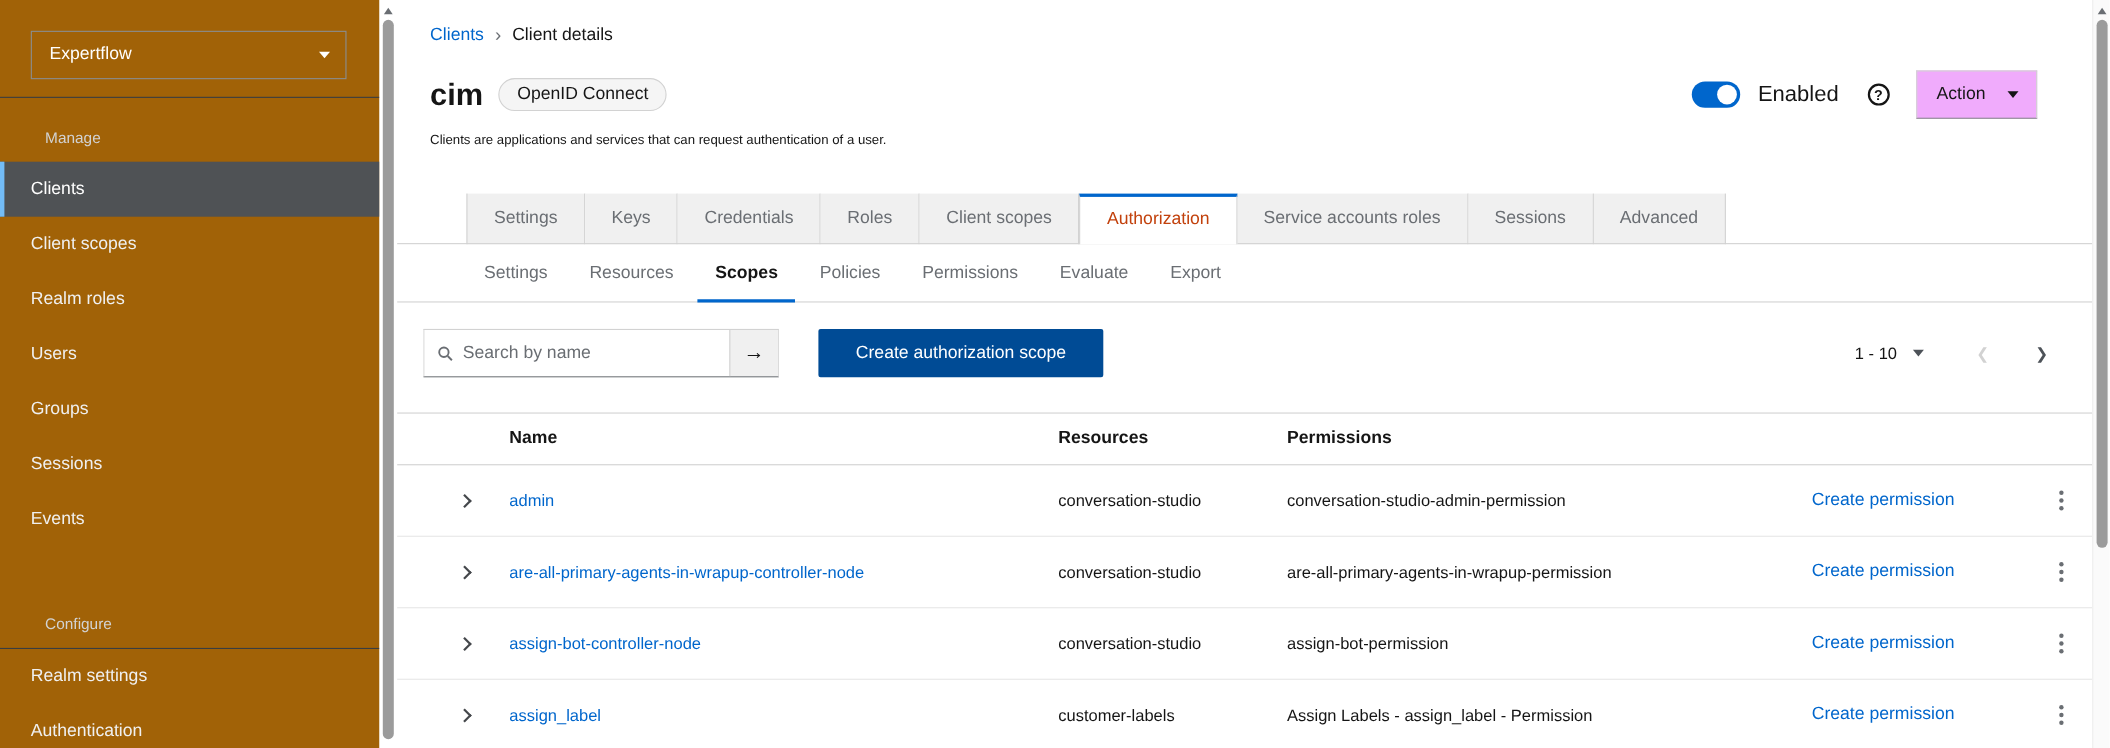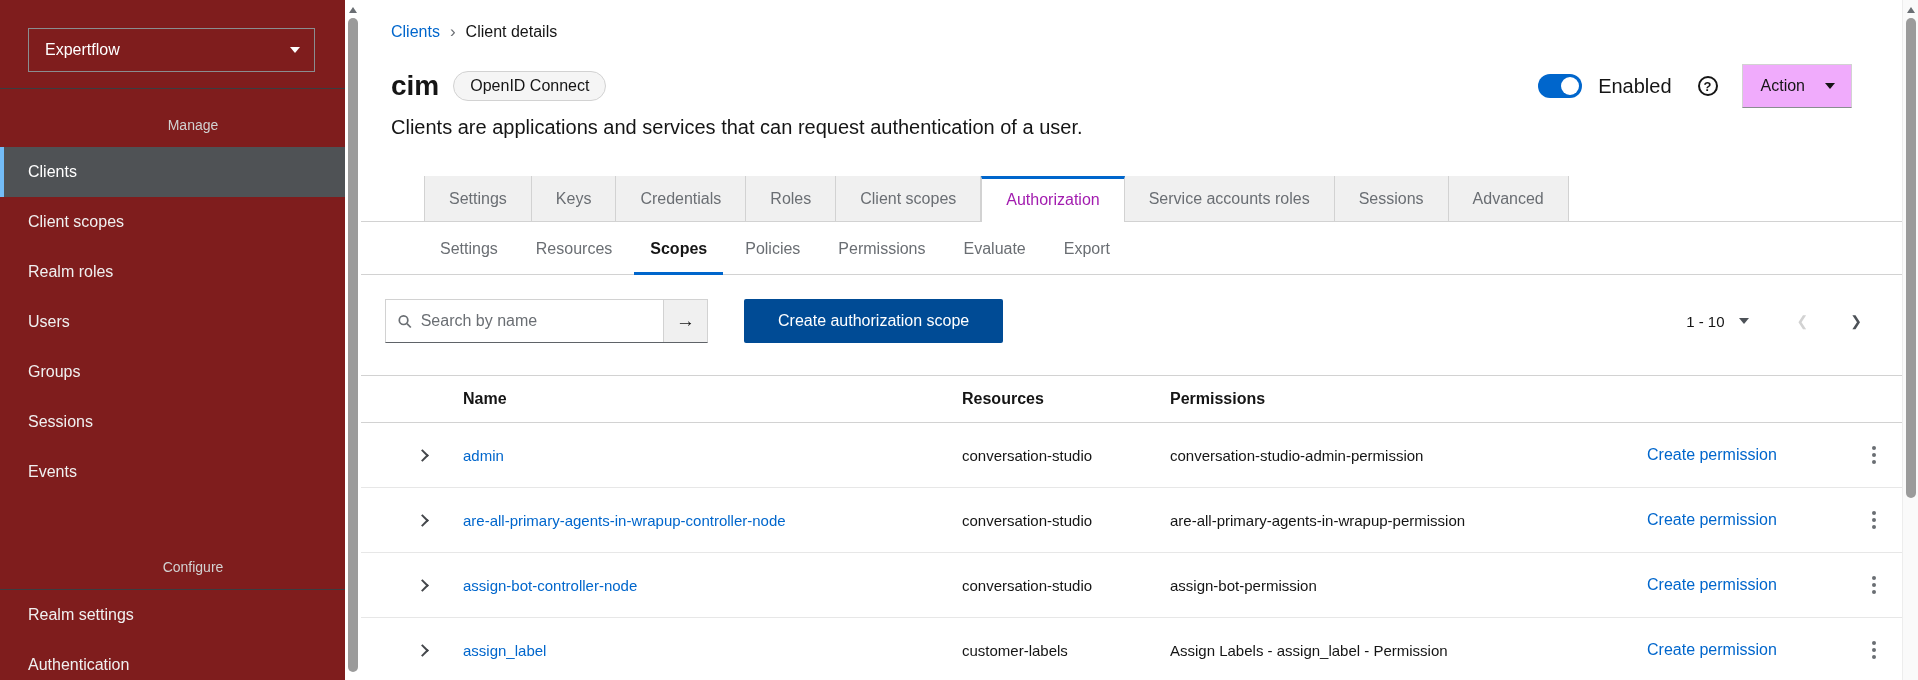--- a/index.html
+++ b/index.html
@@ -4,21 +4,21 @@
 <style>
   * { box-sizing: border-box; margin: 0; padding: 0; }
   html,body { width:1918px; height:680px; overflow:hidden; }
   body {
     font-family:"Liberation Sans", sans-serif;
     color:#151515; background:#fff;
     display:flex; position:relative;
   }
 
   
-  .sidebar { width:345px; flex-shrink:0; background:#7f1d1d; color:#fff;text-align:center; }
+  .sidebar { width:345px; flex-shrink:0; background:#a16207; color:#fff; }
   .realm-select {
     margin:28px 30px 0 28px; height:44px;
     border:1px solid #8a8d90; display:flex; align-items:center;
     justify-content:space-between; padding:0 14px 0 16px;
     font-size:16px; cursor:pointer; color:#fff;
   }
   .caret-down-w { width:0; height:0; border-left:5px solid transparent;
     border-right:5px solid transparent; border-top:6px solid #fff; }
   .caret-down-b { width:0; height:0; border-left:5px solid transparent;
     border-right:5px solid transparent; border-top:6px solid #151515; }
@@ -64,32 +64,32 @@
     margin-left:26px; width:20px; height:20px; border-radius:50%;
     border:2px solid #151515; display:flex; align-items:center; justify-content:center;
     font-size:13px; font-weight:700; cursor:pointer;
   }
   .action-btn {
     margin-left:24px; height:44px; padding:0 16px 0 18px;
     background:#f0abfc; border:1px solid #d2d2d2; border-bottom-color:#8a8d90;
     display:flex; align-items:center; gap:20px; font-size:16px; cursor:pointer;
   }
 
-  .description { margin:10px 50px 16px 30px; font-size:20px; line-height:18px; }
+  .description { margin:10px 50px 16px 30px; font-size:12px; line-height:18px; }
 
   
   .tabs { margin-top:40px; display:flex; padding-left:63px; position:relative; }
   .tabs::after { content:""; position:absolute; left:0; right:0; bottom:0; height:1px; background:#d2d2d2; z-index:0; }
   .tab {
     height:46px; line-height:46px; padding:0 24px; background:#f0f0f0;
     color:#6a6e73; font-size:16px; border-right:1px solid #d2d2d2; cursor:pointer; white-space:nowrap;
   }
   .tab:first-child { border-left:1px solid #d2d2d2; }
   .tab.active {
-    position:relative; z-index:1; background:#fff; color:#a21caf;
+    position:relative; z-index:1; background:#fff; color:#c2410c;
     border-top:3px solid #0066cc; line-height:41px;
     border-left:1px solid #d2d2d2;
   }
 
   .subtabs { display:flex; gap:6px; padding-left:63px; position:relative; height:53px; align-items:stretch; }
   .subtabs::after { content:""; position:absolute; left:0; right:0; bottom:0; height:1px; background:#d2d2d2; z-index:0; }
   .subtab { display:flex; align-items:center; padding:0 16px; font-size:16px; color:#6a6e73; cursor:pointer; position:relative; z-index:1; }
   .subtab.active { color:#151515; font-weight:600; box-shadow:inset 0 -3px 0 #0066cc; }
 
   

